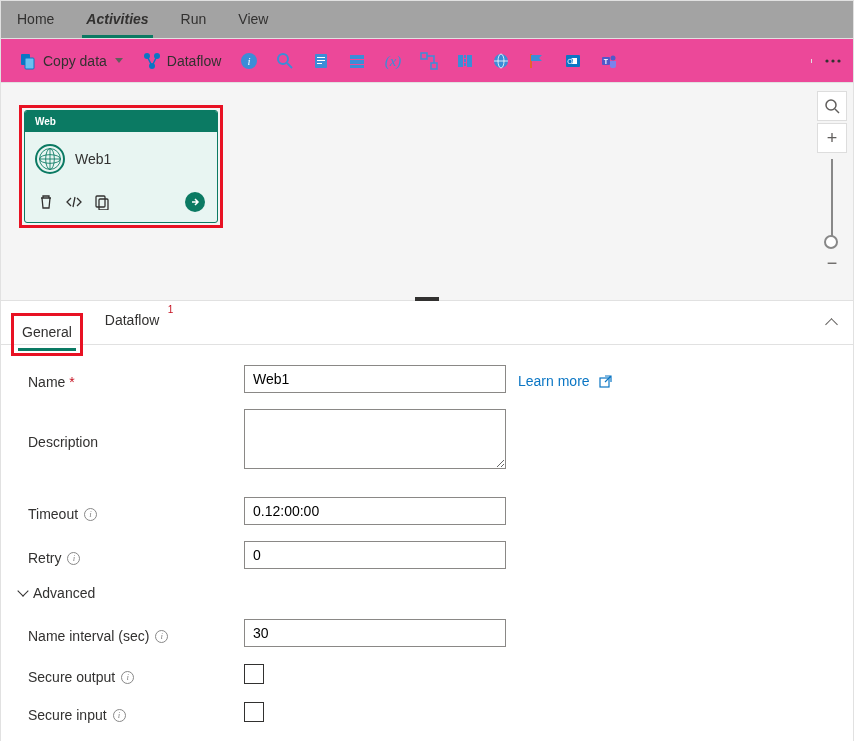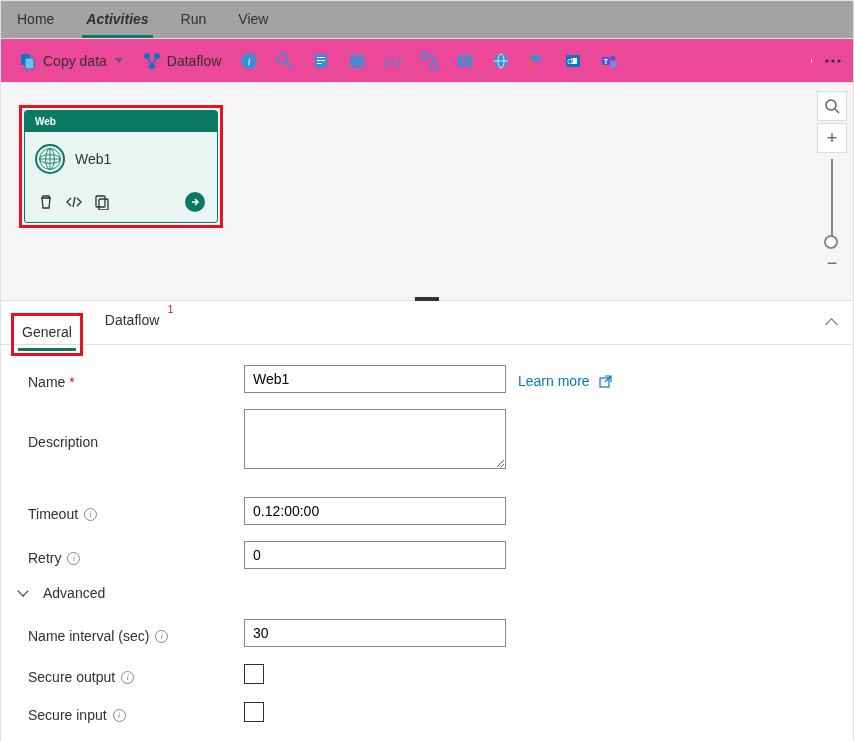--- a/index.html
+++ b/index.html
@@ -285,21 +285,21 @@
     .checkbox {
       width: 20px;
       height: 20px;
       border: 1px solid #323130;
       background: #fff;
       cursor: pointer;
     }
     .advanced-row {
       display: flex;
       align-items: center;
-      gap: 16px;
+      gap: 6px;
       cursor: pointer;
       margin-bottom: 18px;
       margin-top: 6px;
     }
     .chevron-down-sm {
       width: 8px;
       height: 8px;
       border-left: 1.5px solid #323130;
       border-bottom: 1.5px solid #323130;
       transform: rotate(-45deg);

